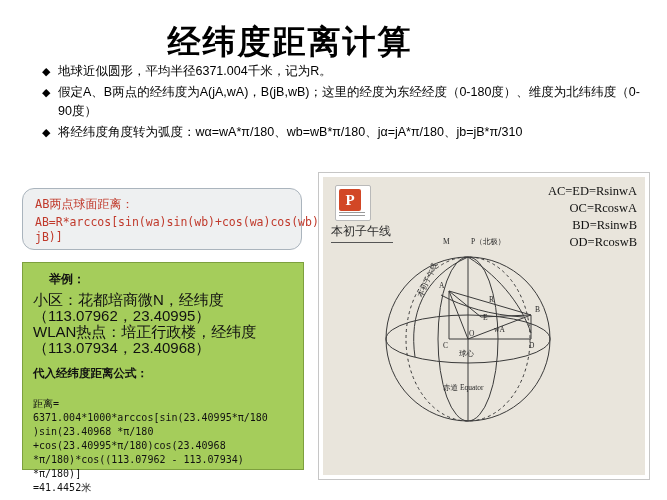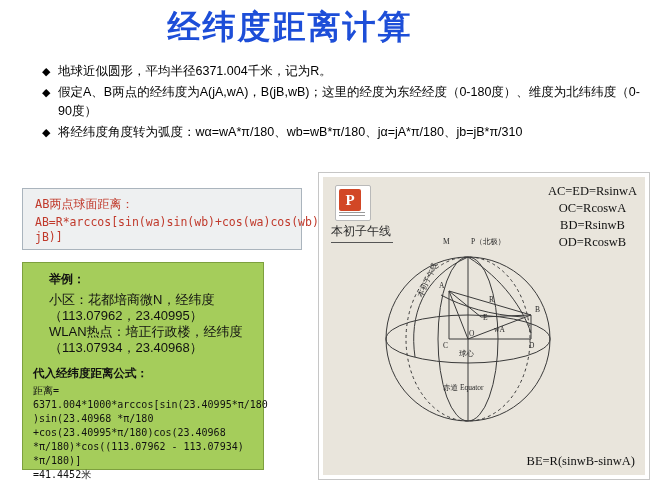--- a/index.html
+++ b/index.html
@@ -15,28 +15,28 @@
     position: relative;
   }
   .slide {
     position: absolute;
     left: 0; top: 0;
     width: 667px;
     height: 500px;
   }
   .title {
     position: absolute;
-    left: 0; top: 5px;
+    left: 0; top: 20px;
     width: 580px;
     text-align: center;
     font-family: "Liberation Serif", serif;
     font-size: 33px;
     font-weight: bold;
     letter-spacing: 2px;
-    color: #1d4ed8;
+    color: #000000;
   }
   .bullets {
     position: absolute;
     left: 42px;
     top: 62px;
     width: 600px;
     font-size: 12.5px;
     line-height: 19px;
     color: #000000;
   }
@@ -57,66 +57,65 @@
   }
   
   .box-formula {
     position: absolute;
     left: 22px;
     top: 188px;
     width: 280px;
     height: 62px;
     background: #eef0f1;
     border: 1px solid #aab4bd;
-    border-radius: 0;
+    border-radius: 12px;
     box-sizing: border-box;
     padding: 7px 10px 0 12px;
   }
   .box-formula .l1 {
     color: #c0392b;
     font-size: 12px;
     font-family: "DejaVu Sans Mono", monospace;
     margin-bottom: 2px;
   }
   .box-formula .l2 {
     color: #c0392b;
     font-size: 11.5px;
     font-family: "DejaVu Sans Mono", monospace;
     line-height: 15px;
   }
   .box-green {
     position: absolute;
     left: 22px;
     top: 262px;
-    width: 242px;
+    width: 282px;
     height: 208px;
     background: #a5cd5b;
     border: 1px solid #7da03e;
     box-sizing: border-box;
     padding: 8px 8px 4px 10px;
   }
   .box-green .ex-title {
     font-size: 12px;
     font-weight: bold;
     color: #111;
     margin-left: 16px;
     margin-bottom: 4px;
   }
   .box-green .ex-line {
-    font-size: 13px;
-    color: #111;
-    margin-left: 16px;
+    font-size: 15px;
+    color: #111;
     line-height: 16px;
   }
   .box-green .sub-title {
     font-size: 11.5px;
     color: #111;
     font-weight: bold;
     margin-top: 10px;
-    margin-bottom: 3px;
+    margin-bottom: 16px;
   }
   .box-green .calc {
     font-family: "DejaVu Sans Mono", monospace;
     font-size: 10px;
     line-height: 14px;
     color: #111;
   }
   
   .img-panel {
     position: absolute;
@@ -178,21 +177,21 @@
     display: block;
     width: 62px;
     height: 1px;
     background: #555;
     margin-top: 2px;
   }
   .eq-list {
     position: absolute;
     right: 8px;
     top: 6px;
-    text-align: center;
+    text-align: right;
     font-family: "Liberation Serif", serif;
     font-size: 12.5px;
     color: #111;
     line-height: 17px;
   }
   .eq-bottom {
     position: absolute;
     right: 10px;
     bottom: 6px;
     font-family: "Liberation Serif", serif;
@@ -266,21 +265,20 @@
         <span class="underline"></span>
       </div>
 
       <div class="eq-list">
         <div>AC=ED=RsinwA</div>
         <div>OC=RcoswA</div>
         <div>BD=RsinwB</div>
         <div>OD=RcoswB</div>
       </div>
 
-      <div class="eq-bottom">BE=R(sinwB-sinwA)</div>
 
       <div class="sketch">
         <svg width="210" height="238" viewBox="0 0 210 238">
           <g stroke="#3a3a3a" fill="none" stroke-width="1">
             <circle cx="105" cy="110" r="82"></circle>
             <ellipse cx="105" cy="110" rx="82" ry="24"></ellipse>
             <ellipse cx="105" cy="110" rx="30" ry="82"></ellipse>
             <ellipse cx="105" cy="110" rx="62" ry="82" stroke-dasharray="3,3"></ellipse>
             <path d="M105 28 C 60 48, 46 86, 52 128"></path>
             <path d="M105 28 C 140 50, 160 80, 168 104"></path>

